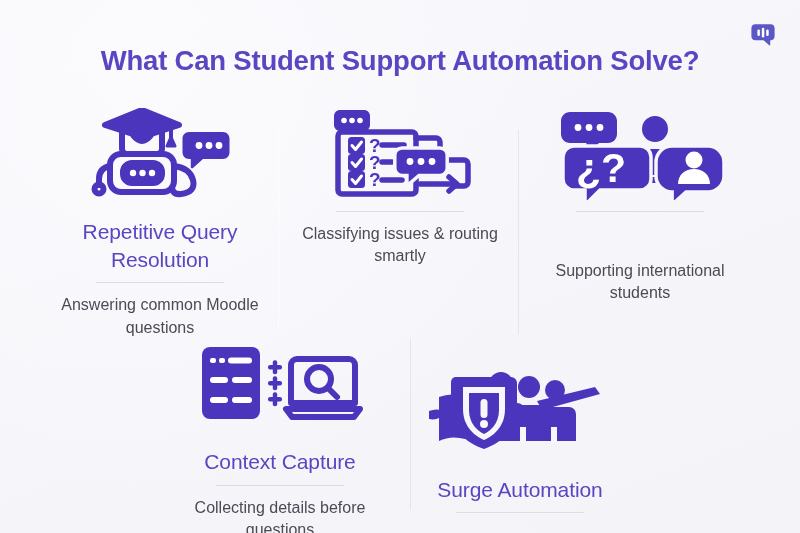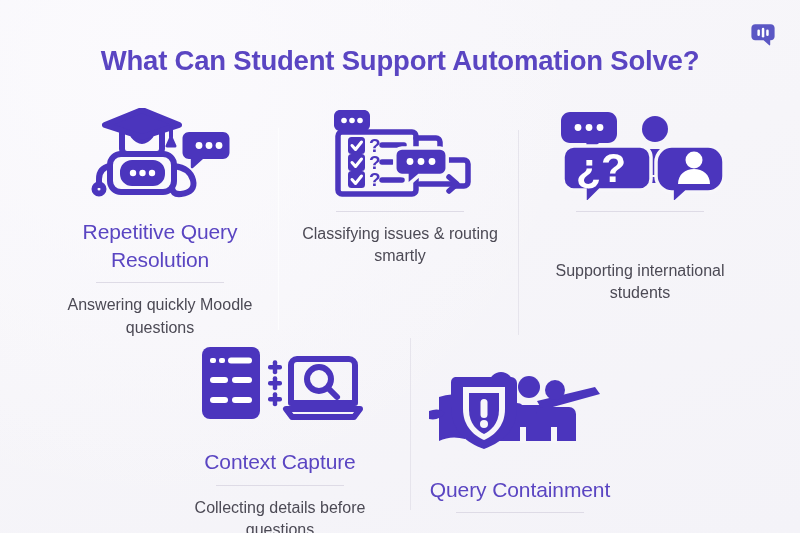--- a/index.html
+++ b/index.html
@@ -166,21 +166,21 @@
           <path d="M104 24h34c3.6 0 6.5 2.9 6.5 6.5v14c0 3.6-2.9 6.5-6.5 6.5h-20l-10 9c-0.9 0.8-2.2 0.1-2.2-1.1V51h-1.8c-3.6 0-6.5-2.9-6.5-6.5v-14c0-3.6 2.9-6.5 6.5-6.5z" fill="#4b35bd"></path>
           <g fill="#ffffff">
             <circle cx="114" cy="37.5" r="3.4"></circle>
             <circle cx="124" cy="37.5" r="3.4"></circle>
             <circle cx="134" cy="37.5" r="3.4"></circle>
           </g>
         </svg>
       </div>
       <div class="card-heading">Repetitive Query Resolution</div>
       <div class="rule"></div>
-      <div class="card-desc">Answering quickly Moodle questions</div>
+      <div class="card-desc">Answering common Moodle questions</div>
     </div>
 
     <div class="card">
       <div class="icon-wrap">
         <svg width="160" height="92" viewBox="0 0 160 92">
           <g fill="none" stroke="#4b35bd" stroke-width="5.5" stroke-linecap="round" stroke-linejoin="round">
 
             <path d="M22 24 h70 a4 4 0 0 1 4 4 v54 a4 4 0 0 1 -4 4 H22 a4 4 0 0 1 -4 -4 V28 a4 4 0 0 1 4 -4"></path>
 
             <path d="M96 30 h20 a4 4 0 0 1 4 4 v14"></path>
@@ -327,19 +327,19 @@
 
           <path d="M30 6 L86 6 A6 6 0 0 1 92 12 v24 c0 24 -16 36 -33 42 -17 -6 -33 -18 -33 -42 V12 a6 6 0 0 1 4 -6z" fill="#4b35bd"></path>
           <path d="M38 16 h42 v22 c0 18 -12 27 -21 31 -9 -4 -21 -13 -21 -31z" fill="#f7f6fa"></path>
           <path d="M44 22 h30 v17 c0 14 -9 21 -15 24 -6 -3 -15 -10 -15 -24z" fill="#4b35bd"></path>
           <g fill="#f7f6fa">
             <rect x="55.5" y="28" width="7" height="19" rx="3.5"></rect>
             <circle cx="59" cy="53" r="4"></circle>
           </g>
         </svg>
       </div>
-      <div class="card-heading">Query Containment</div>
+      <div class="card-heading">Surge Automation</div>
       <div class="rule"></div>
     </div>
 
   </div>
 
 </div>
 
 </body></html>

